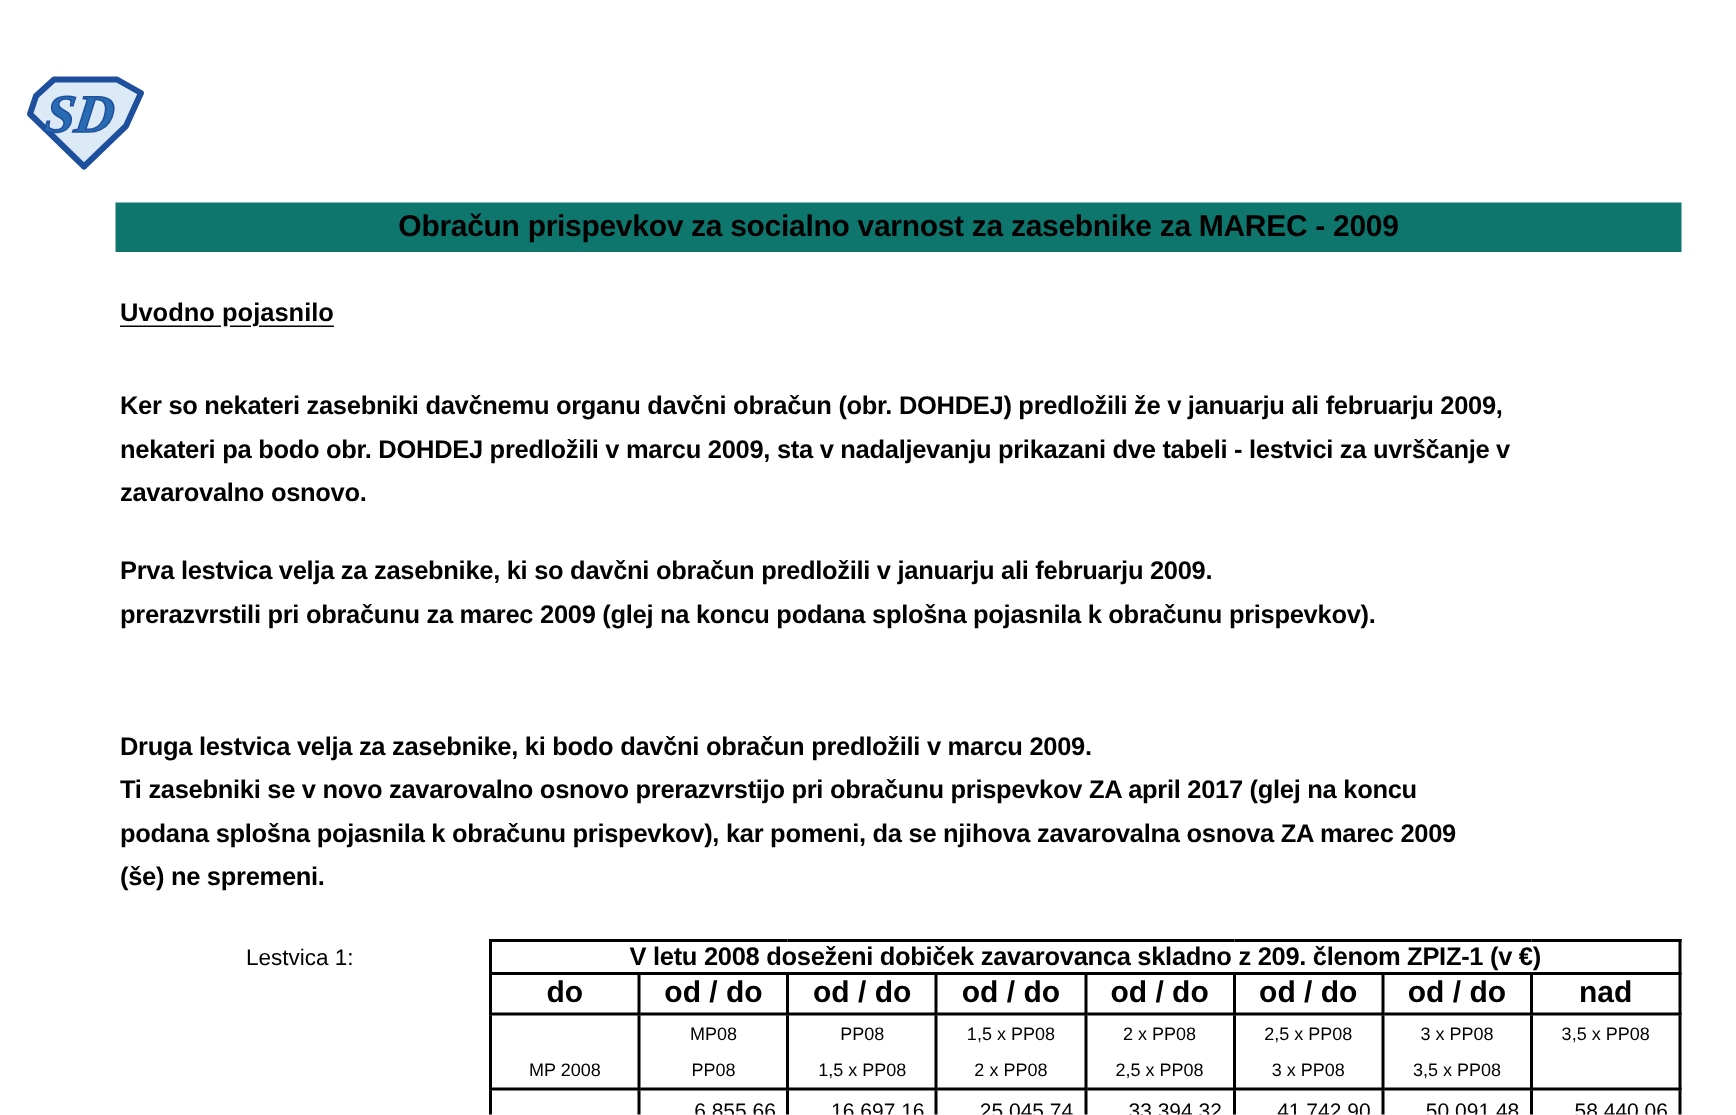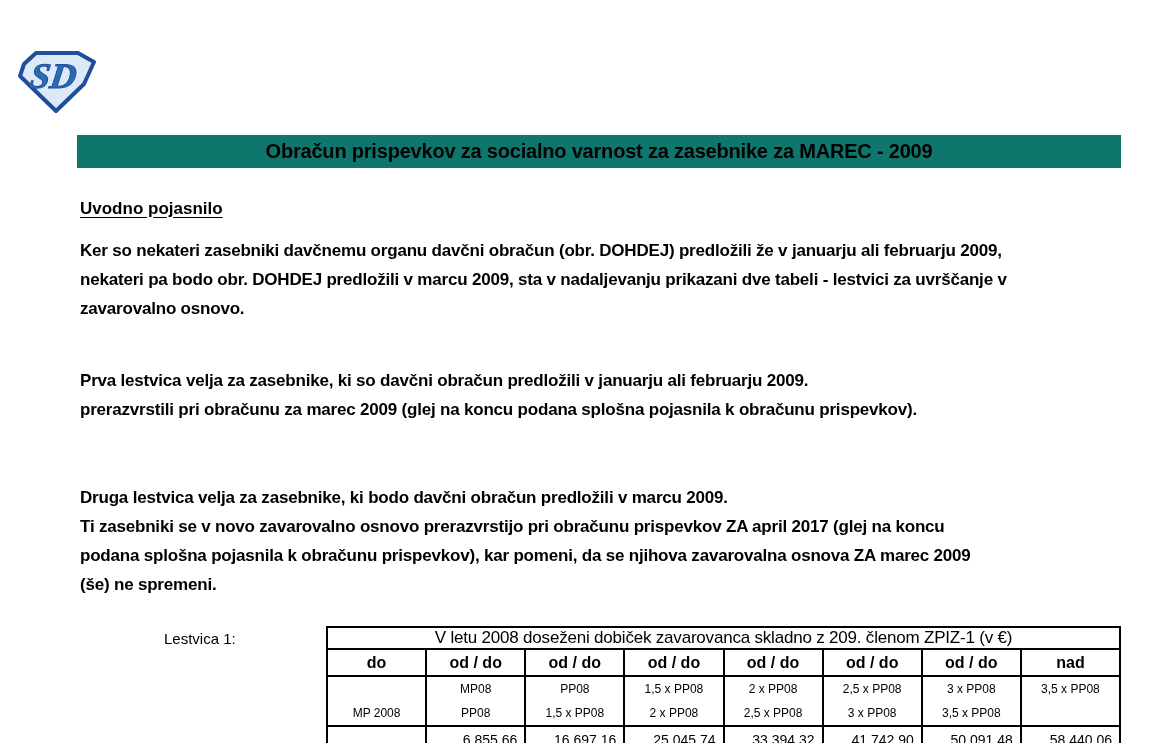--- a/index.html
+++ b/index.html
@@ -40,21 +40,21 @@
     text-decoration: underline;
     text-underline-offset: 3px;
   }
 
   
   .para {
     position: absolute; left: 80px; width: 1055px;
     font-size: 17px; font-weight: bold; letter-spacing: -0.2px;
     line-height: 29px;
   }
-  .p1 { top: 236px; }
+  .p1 { top: 256px; }
   .p2 { top: 366px; }
   .p3 { top: 483px; }
 
   
   .scale-label {
     position: absolute; left: 164px; top: 630px;
     font-size: 15px; font-weight: normal;
   }
 
   
@@ -64,27 +64,27 @@
     border-collapse: collapse;
     table-layout: fixed;
   }
   table.lestvica td {
     border: 2px solid #000;
     overflow: hidden;
     white-space: nowrap;
   }
   td.t-title {
     height: 15px;
-    font-size: 17px; font-weight: normal;
+    font-size: 17px; font-weight: bold;
     text-align: center; vertical-align: middle;
     letter-spacing: -0.2px;
   }
   tr.r-do td {
     height: 27px;
-    font-size: 16px; font-weight: bold;
+    font-size: 20px; font-weight: bold;
     text-align: center; vertical-align: middle;
   }
   tr.r-bounds td {
     height: 50px;
     font-size: 12px; font-weight: normal;
     text-align: center; vertical-align: middle;
     padding: 2px 1px;
   }
   tr.r-bounds td .cell-stack {
     display: flex; flex-direction: column;

